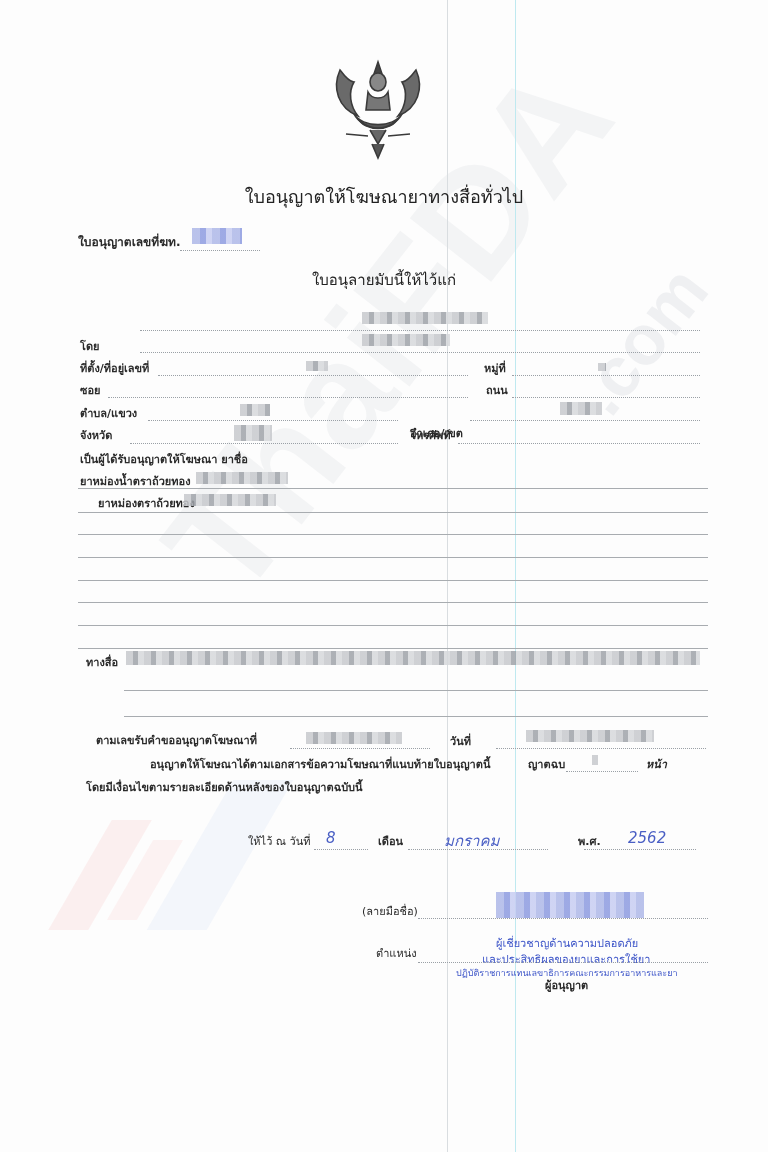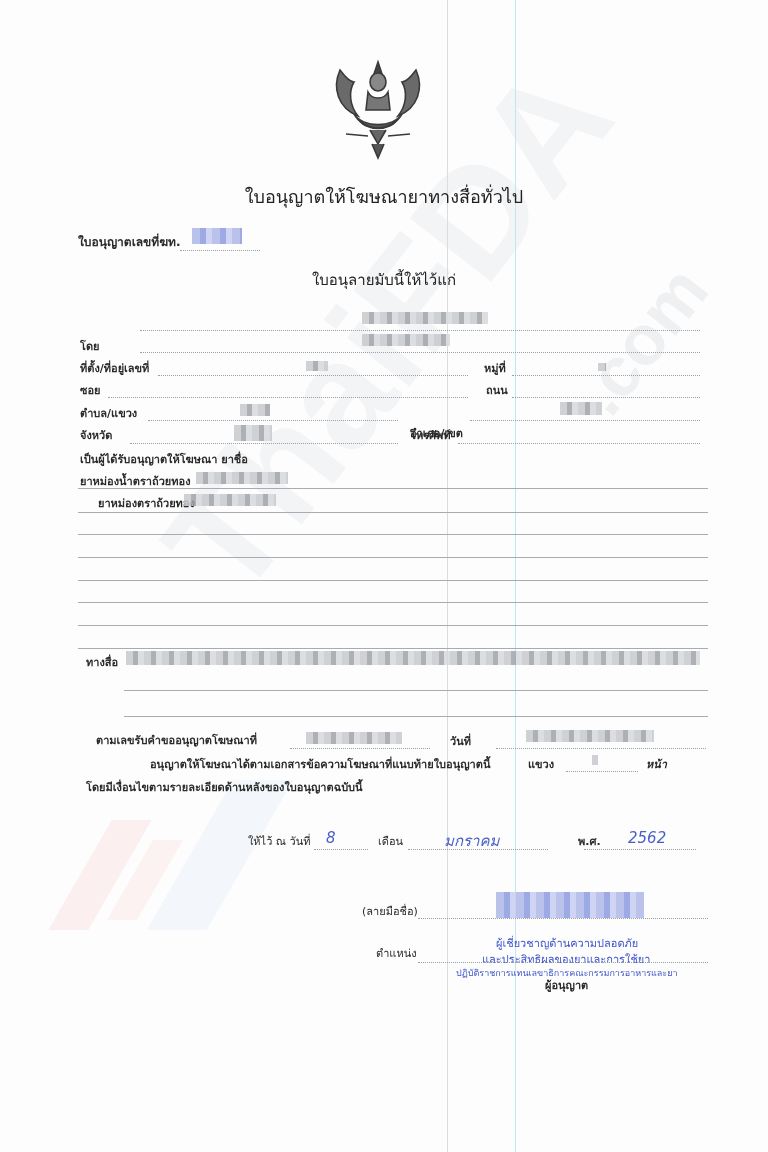--- a/index.html
+++ b/index.html
@@ -128,31 +128,31 @@
   <div class="solid" style="left:124px; top:716px; width:584px;"></div>
 
   <div class="abs lbl" style="left:96px; top:731px;">ตามเลขรับคำขออนุญาตโฆษณาที่</div>
   <div class="blur" style="left:306px; top:732px; width:96px; height:12px;" title="[redacted]"></div>
   <div class="dots" style="left:290px; top:748px; width:140px;"></div>
   <div class="abs lbl" style="left:450px; top:732px;">วันที่</div>
   <div class="blur" style="left:526px; top:730px; width:128px; height:12px;" title="[redacted]"></div>
   <div class="dots" style="left:496px; top:748px; width:210px;"></div>
 
   <div class="abs lbl" style="left:150px; top:755px;">อนุญาตให้โฆษณาได้ตามเอกสารข้อความโฆษณาที่แนบท้ายใบอนุญาตนี้</div>
-  <div class="abs lbl" style="left:528px; top:755px;">แขวง</div>
+  <div class="abs lbl" style="left:528px; top:755px;">ญาตฉบ</div>
   <div class="blur" style="left:592px; top:755px; width:6px; height:10px;" title="[redacted]"></div>
   <div class="dots" style="left:566px; top:771px; width:72px;"></div>
   <div class="abs lbl" style="left:646px; top:755px;font-style:italic;">หน้า</div>
 
   <div class="abs lbl" style="left:86px; top:778px;">โดยมีเงื่อนไขตามรายละเอียดด้านหลังของใบอนุญาตฉบับนี้</div>
 
   <div class="abs lbl" style="left:248px; top:832px; font-weight:normal;">ให้ไว้ ณ วันที่</div>
   <div class="abs hand" style="left:326px; top:829px;">8</div>
   <div class="dots" style="left:314px; top:849px; width:54px;"></div>
-  <div class="abs lbl" style="left:378px; top:832px; font-weight:normal;">เดือน</div>
+  <div class="abs lbl" style="left:378px; top:832px; font-weight:bold;">เดือน</div>
   <div class="abs hand" style="left:444px; top:829px;">มกราคม</div>
   <div class="dots" style="left:408px; top:849px; width:140px;"></div>
   <div class="abs lbl" style="left:578px; top:832px;">พ.ศ.</div>
   <div class="abs hand" style="left:628px; top:829px;">2562</div>
   <div class="dots" style="left:584px; top:849px; width:112px;"></div>
 
   <div class="abs lbl" style="left:362px; top:902px; font-weight:normal;">(ลายมือชื่อ)</div>
   <div class="blur-blue" style="left:496px; top:892px; width:148px; height:26px;" title="[redacted]"></div>
   <div class="dots" style="left:418px; top:918px; width:290px;"></div>
 

